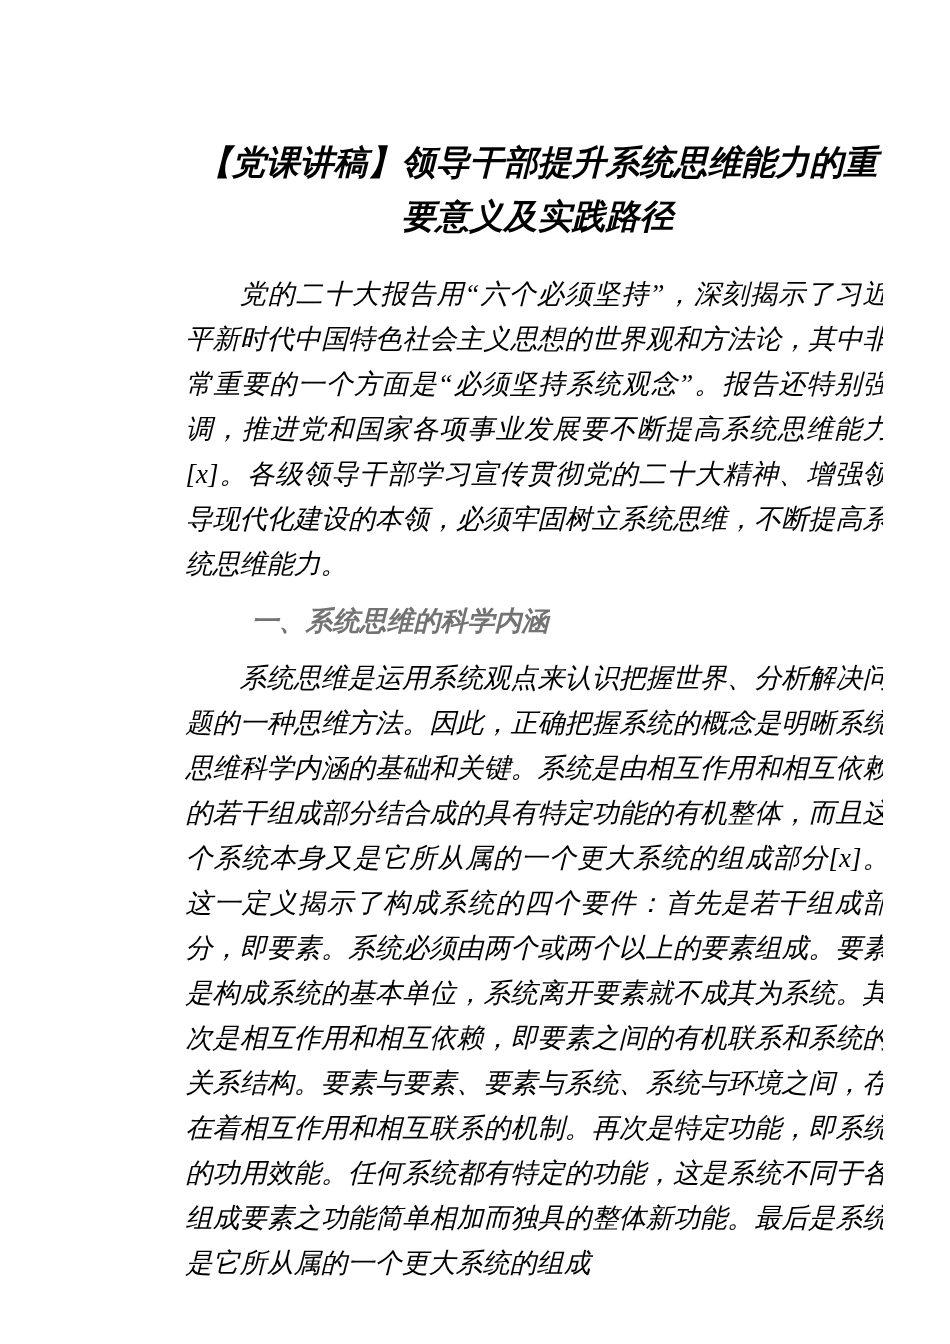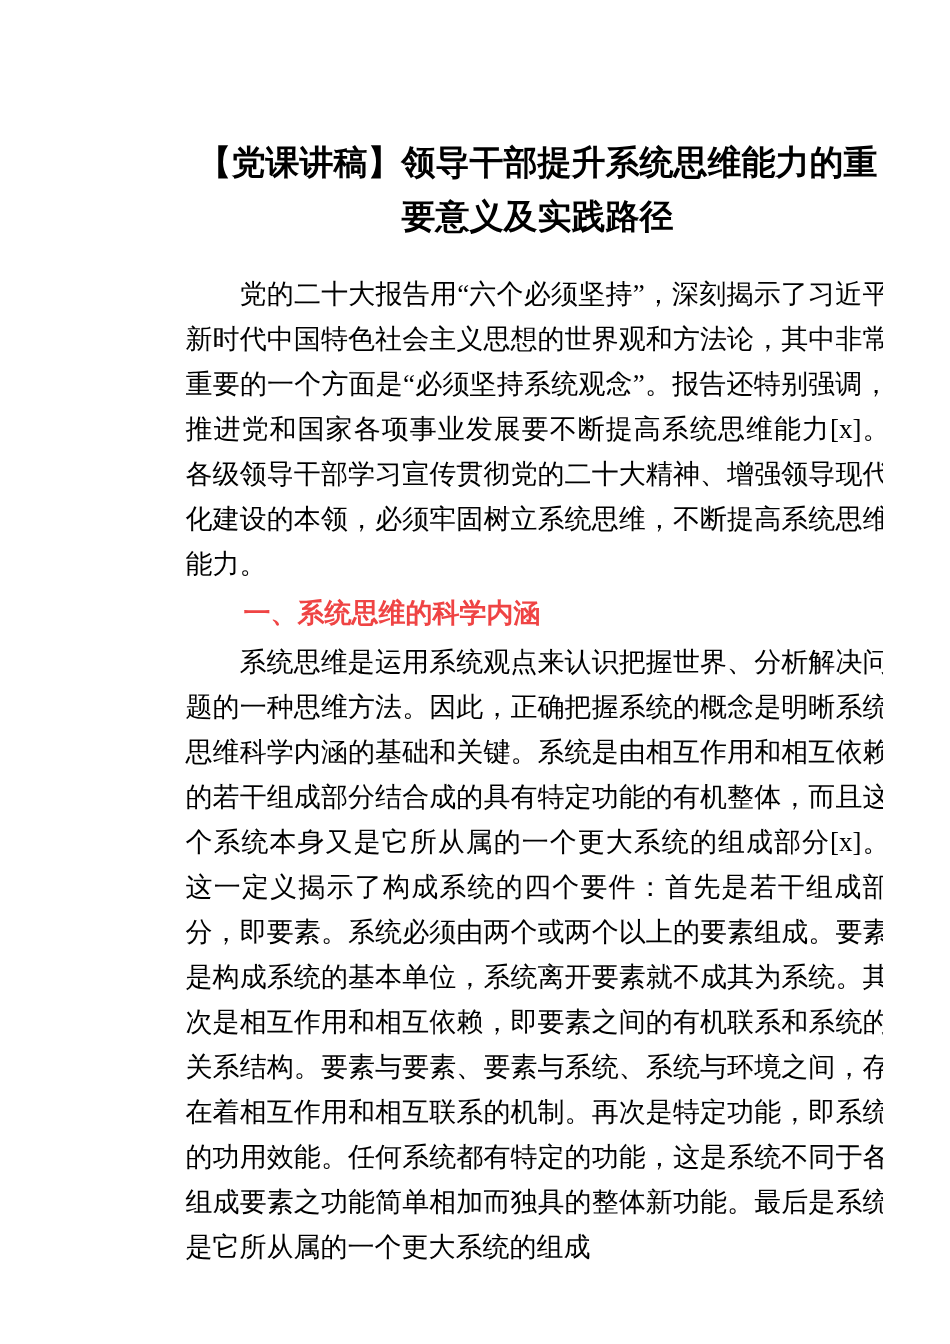--- a/index.html
+++ b/index.html
@@ -9,20 +9,21 @@
   }
   .page {
     position: relative;
     width: 815px;
     height: 1344px;
     margin: 0 auto;
     background: #ffffff;
     overflow: hidden;
     font-family: "Liberation Serif", "DejaVu Serif", serif;
     color: #000000;
+    font-style: italic;
   }
   .content {
     position: absolute;
     left: 118px;
     top: 0;
     width: 704px;
   }
   .doc-title {
     margin: 136px 0 0 0;
     font-size: 34px;
@@ -40,27 +41,27 @@
     text-justify: inter-character;
     text-indent: 2em;
     font-family: "Liberation Serif", "DejaVu Serif", serif;
     color: #000000;
     word-break: break-all;
   }
   p.first-para {
     margin-top: 28px;
   }
   h2.section-heading {
-    margin: 4px;
+    margin: 12px;
     font-size: 27px;
     line-height: 45px;
     font-weight: bold;
     text-indent: 2em;
     font-family: "Liberation Sans", "DejaVu Sans", sans-serif;
-    color: #ef4444;
+    color: #737373;
   }
 </style>
 </head>
 <body>
 
 <div class="page">
   <div class="content">
     <h1 class="doc-title">【党课讲稿】领导干部提升系统思维能力的重要意义及实践路径</h1>
 
     <p class="body-para first-para">党的二十大报告用“六个必须坚持”，深刻揭示了习近平新时代中国特色社会主义思想的世界观和方法论，其中非常重要的一个方面是“必须坚持系统观念”。报告还特别强调，推进党和国家各项事业发展要不断提高系统思维能力[x]。各级领导干部学习宣传贯彻党的二十大精神、增强领导现代化建设的本领，必须牢固树立系统思维，不断提高系统思维能力。</p>

